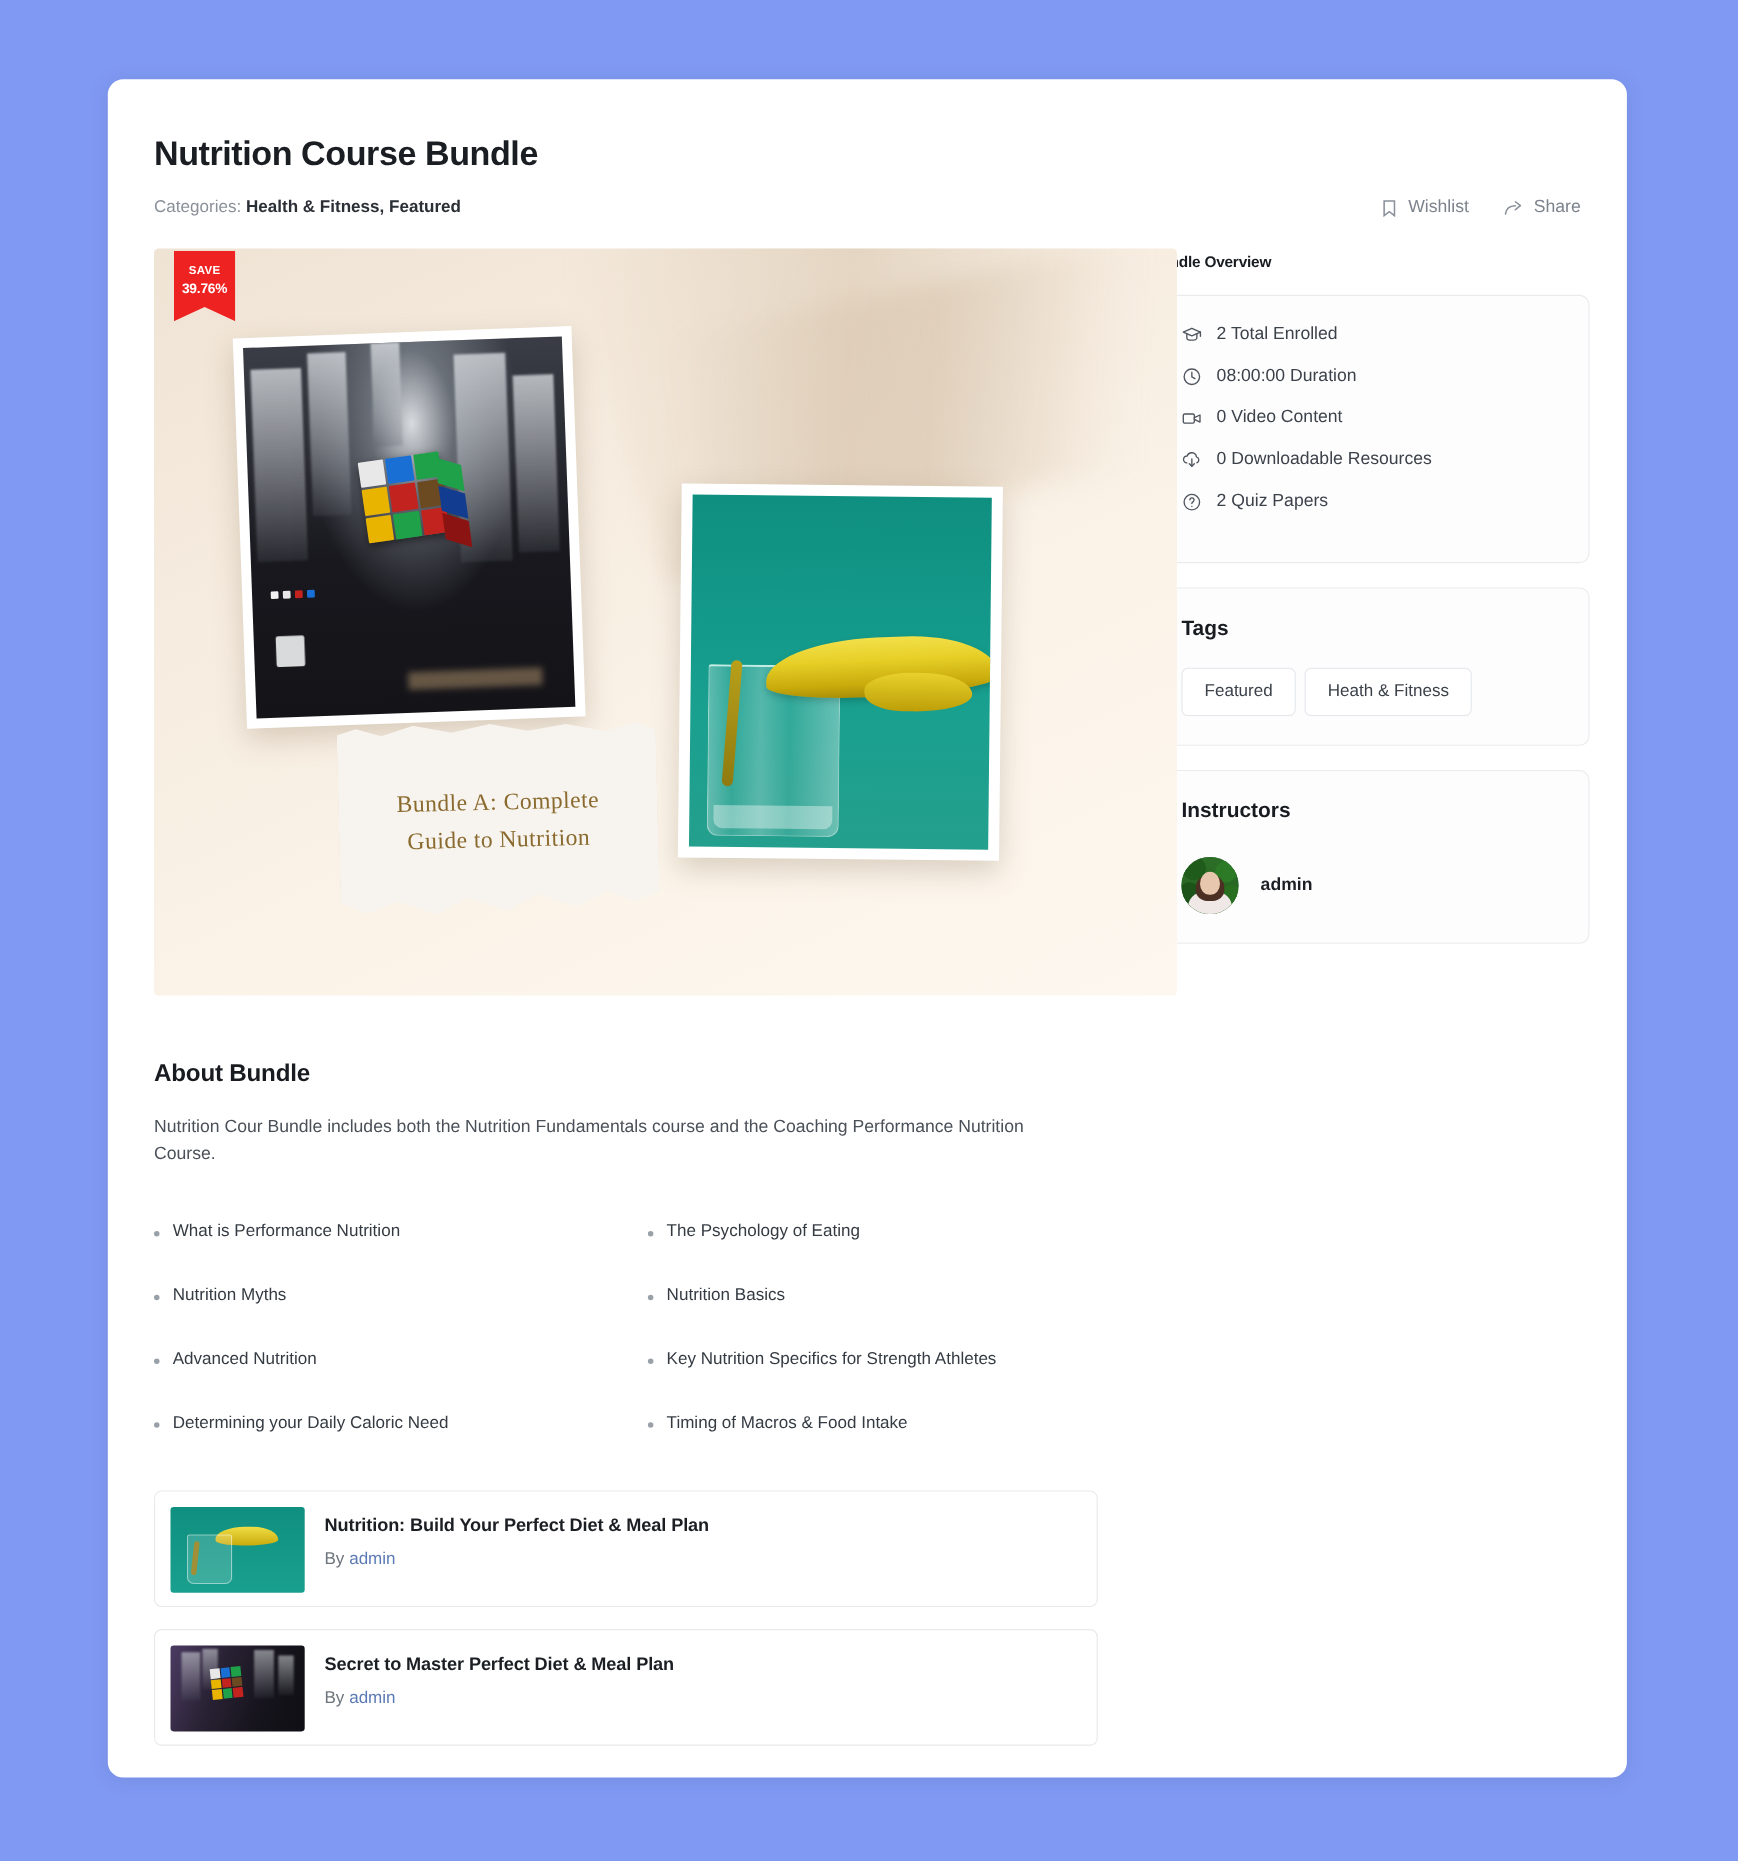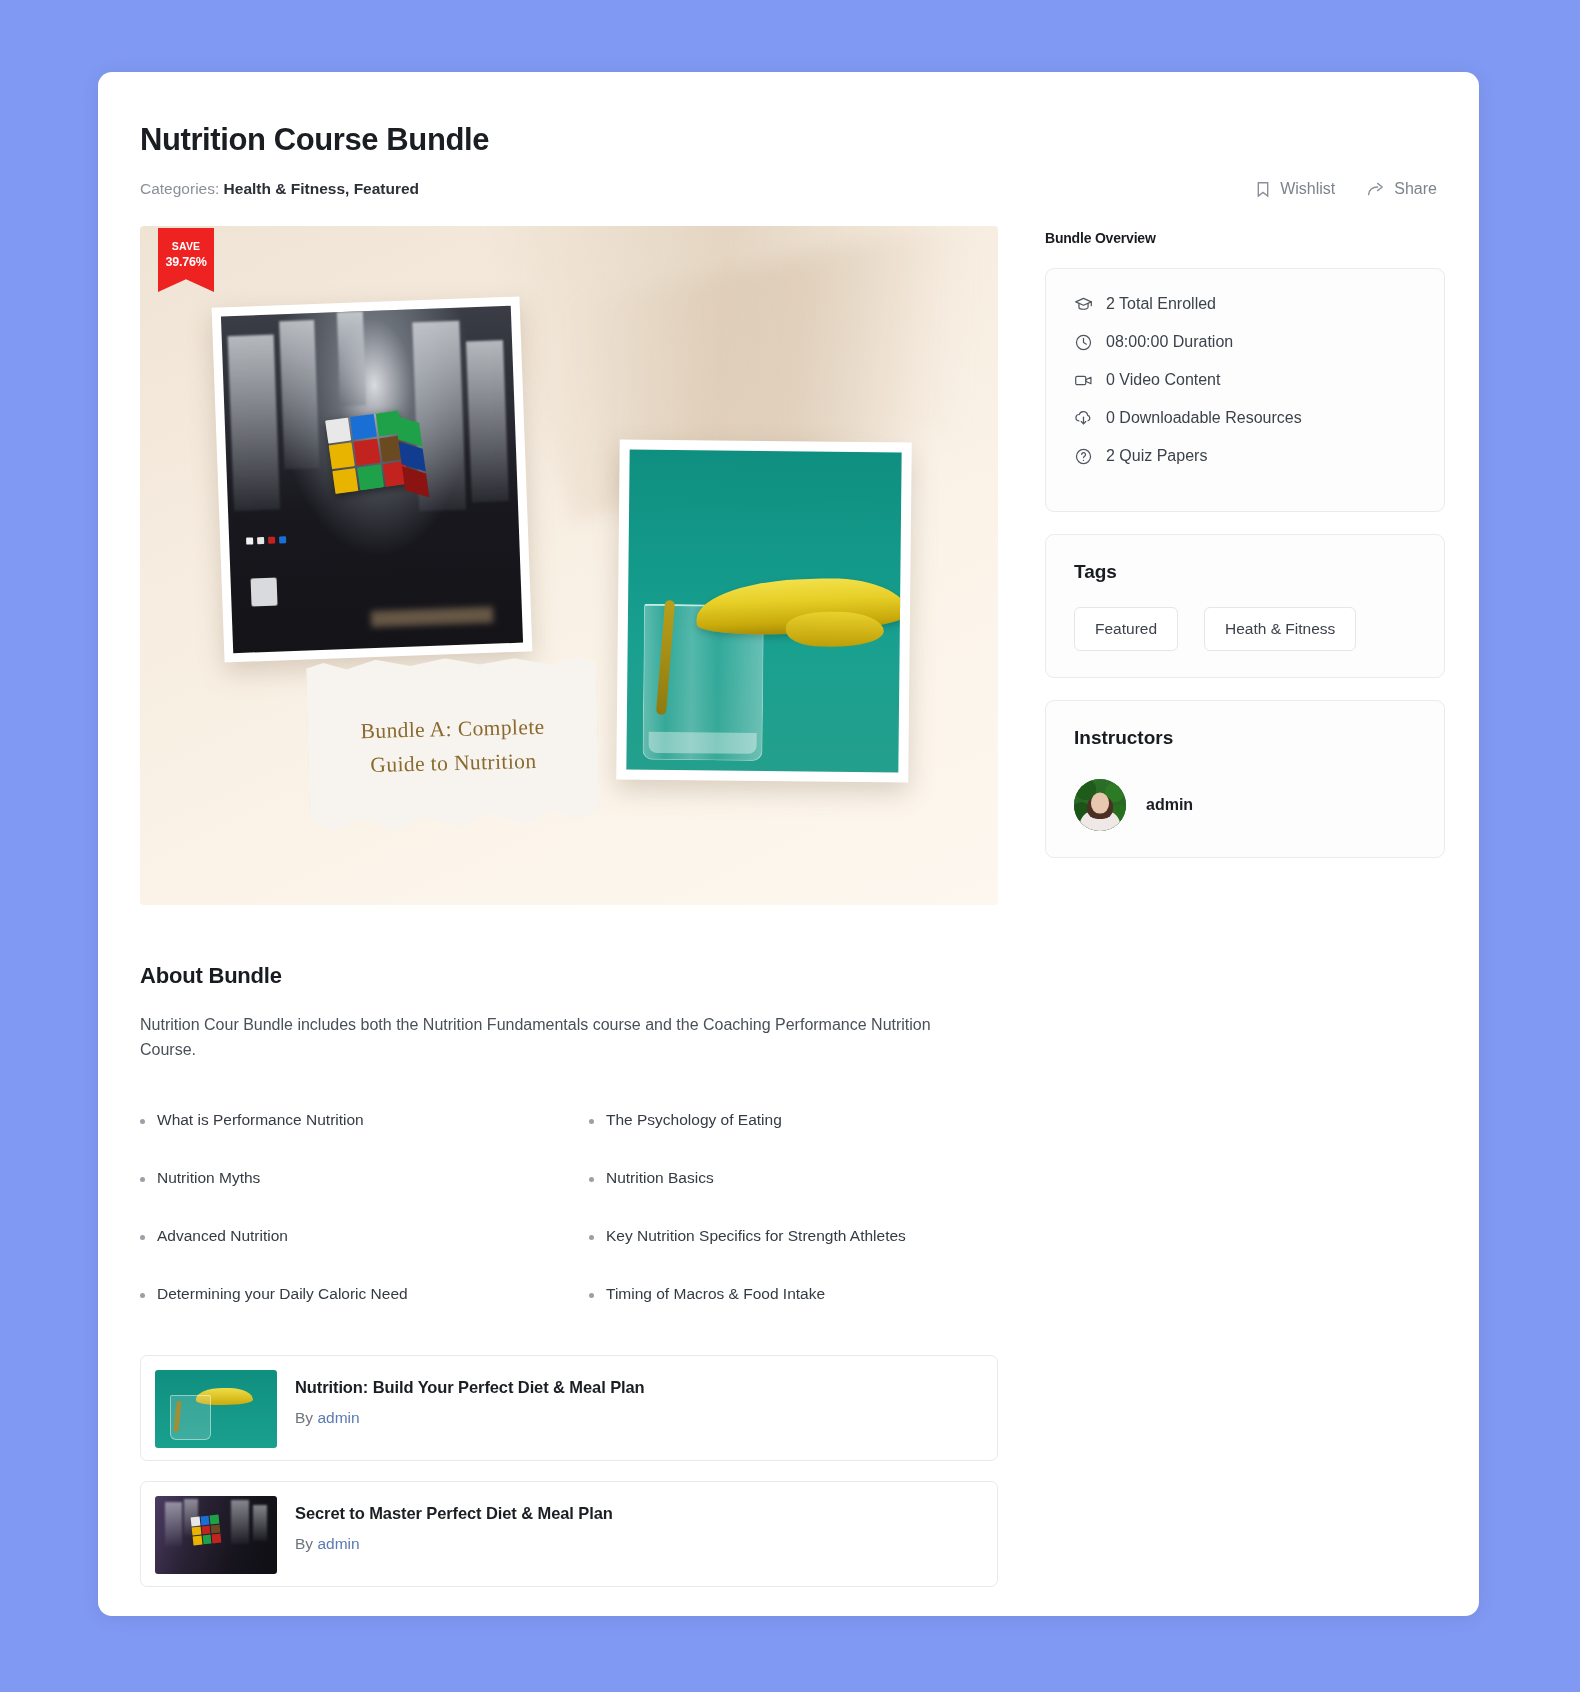--- a/index.html
+++ b/index.html
@@ -60,21 +60,21 @@
     display: flex;
     gap: 47px;
     margin-top: 28px;
   }
   .col-main { width: 858px; flex: none; }
   .col-side { width: 400px; flex: none; }
 
   
   .hero {
     position: relative;
-    width: 858px;
+    width: 930px;
     height: 679px;
     border-radius: 4px;
     overflow: hidden;
     background: linear-gradient(155deg,#efe3d4 0%,#f6ecdf 32%,#fbf3e8 62%,#fdf7ef 100%);
   }
   .hero-shadow-band {
     position:absolute; left:44%; top:-12%; width:62%; height:46%;
     background: linear-gradient(110deg, rgba(214,193,169,0.0) 0%, rgba(206,184,158,0.42) 40%, rgba(214,193,169,0.0) 75%);
     transform: rotate(-16deg);
     filter: blur(9px);
@@ -279,21 +279,21 @@
     border-radius: 9px;
     background: #fdfdfe;
     padding: 26px 28px;
   }
   .ov-item {
     display:flex; align-items:flex-start; gap: 13px;
     font-size: 16px; color: #3c424a; height: 38px;
   }
   .ov-item svg { flex:none; display:block; }
   .panel-heading { font-size: 19px; font-weight: 700; color: #181b20; }
-  .tags-row { margin-top: 24px; display:flex; gap: 26px; flex-wrap: wrap; }
+  .tags-row { margin-top: 24px; display:flex; gap: 8px; flex-wrap: wrap; }
   .tag {
     border: 1px solid #e3e6ea; border-radius: 6px; background:#fff;
     padding: 12px 20px; font-size: 15.5px; color: #3c424a; cursor: pointer;
   }
   .instr-row { margin-top: 30px; display:flex; align-items:center; gap: 20px; }
   .avatar {
     width: 52px; height: 52px; border-radius: 50%; flex:none; overflow:hidden; position:relative;
     background: radial-gradient(circle at 50% 40%, #e7d9cf 0 22%, #2f6b2a 23% 100%);
   }
   .avatar .leafy {

